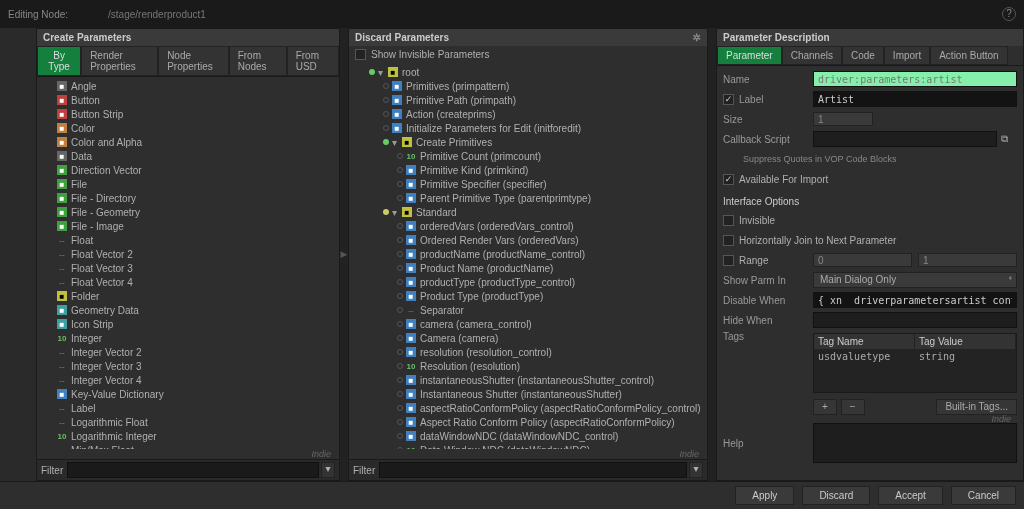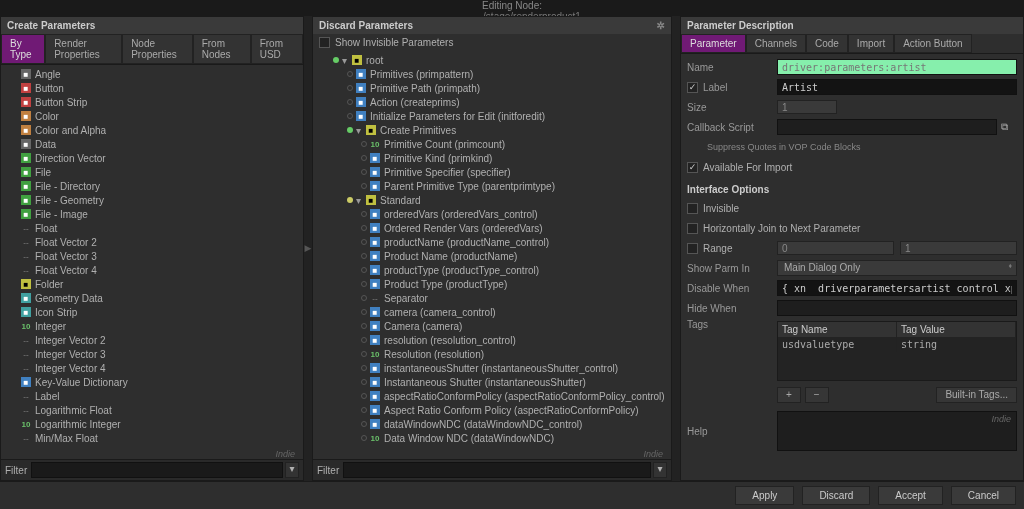--- a/index.html
+++ b/index.html
@@ -1,29 +1,29 @@
 <!DOCTYPE html>
 <html><head>
 <meta charset="utf-8">
 <style>
   * { margin: 0; padding: 0; box-sizing: border-box; font-family: Arial, sans-serif; font-size: 10px; }
   body { background: #2a2a2a; color: #b0b0b0; width: 1024px; height: 509px; overflow: hidden; display: flex; flex-direction: column; }
-  .titlebar { background: #1a1a1a; height: 16px; display: flex; align-items: center; padding: 0 8px; color: #888; flex-direction: column; }
+  .titlebar { background: #1a1a1a; height: 28px; display: flex; align-items: center; padding: 0 8px; color: #888; }
   .titlebar .path { margin-left: 40px; color: #777; }
   .help-icon { margin-left: auto; width: 14px; height: 14px; border: 1px solid #555; border-radius: 50%; text-align: center; line-height: 12px; cursor: pointer; }
-  .main { display: flex; flex: 1; overflow: hidden; }
+  .main { display: flex; flex: 1; overflow: hidden; padding-left: 36px; }
   .panel { display: flex; flex-direction: column; background: #2e2e2e; border: 1px solid #1a1a1a; }
   .panel-left { width: 304px; }
   .panel-mid { width: 360px; }
   .panel-right { flex: 1; }
   .section-header { background: #3a3a3a; padding: 3px 6px; color: #ccc; font-weight: bold; display: flex; align-items: center; }
   .gear { margin-left: auto; cursor: pointer; color: #888; }
   .tabs { display: flex; background: #2e2e2e; border-bottom: 1px solid #1a1a1a; }
   .tab { padding: 3px 8px; background: #333; border: 1px solid #222; color: #aaa; cursor: pointer; }
-  .tab.active { background: #701a75; color: #ddd; }
+  .tab.active { background: #15803d; color: #ddd; text-align: center; }
   .tree { flex: 1; overflow: auto; padding: 2px 0; }
   .tree::-webkit-scrollbar { width: 10px; height: 10px; }
   .tree::-webkit-scrollbar-thumb { background: #555; }
   .tree::-webkit-scrollbar-track { background: #222; }
   .row { display: flex; align-items: center; height: 14px; padding: 0 4px; cursor: pointer; white-space: nowrap; }
   .indent1 { padding-left: 20px; }
   .indent2 { padding-left: 34px; }
   .indent3 { padding-left: 48px; }
   .dot { width: 6px; height: 6px; border-radius: 50%; display: inline-block; margin-right: 3px; }
   .dot-empty { width: 6px; height: 6px; border: 1px solid #555; border-radius: 50%; display: inline-block; margin-right: 3px; }
@@ -49,21 +49,21 @@
   .form { padding: 2px 6px; }
   .form-row { display: flex; align-items: center; margin: 2px 0; min-height: 18px; }
   .form-label { width: 90px; color: #999; }
   .form-val { flex: 1; display: flex; align-items: center; gap: 4px; }
   .field { background: #1e1e1e; border: 1px solid #111; color: #ccc; padding: 2px 4px; height: 16px; flex: 1; }
   .field.bright { background: #131313; }
   .field.dk { background: #86efac; color: #777; }
   .selectish { background: #3a3a3a; border: 1px solid #222; color: #aaa; padding: 1px 18px 1px 6px; height: 16px; position: relative; min-width: 80px; }
   .selectish::after { content: "♦"; position: absolute; right: 4px; font-size: 7px; color: #777; }
   .suppress { color: #888; padding-left: 20px; font-size: 9px; }
-  .sub-title { color: #ccc; padding: 6px 0 2px; font-weight: bold; }
+  .sub-title { color: #ccc; padding: 6px 0 2px; font-weight: normal; }
   .num-field { width: 60px; background: #3a3a3a; border: 1px solid #222; color: #888; padding: 1px 4px; height: 14px; }
   .tag-table { background: #232323; border: 1px solid #1a1a1a; margin-top: 2px; }
   .tag-header { display: flex; background: #333; }
   .tag-header div { flex: 1; padding: 2px 4px; border-right: 1px solid #222; color: #ccc; }
   .tag-row { display: flex; }
   .tag-row div { flex: 1; padding: 2px 4px; border-right: 1px solid #222; color: #aaa; font-family: monospace; }
   .tag-btns { display: flex; align-items: center; padding: 2px 0; gap: 4px;}
   .small-btn { background: #363636; border: 1px solid #222; color: #aaa; padding: 1px 8px; height: 16px; cursor: pointer; }
   .bottom-bar { background: #2e2e2e; border-top: 1px solid #1a1a1a; display: flex; justify-content: flex-end; padding: 4px 8px; gap: 8px; }
   .btn { background: #3a3a3a; border: 1px solid #222; color: #ccc; padding: 3px 16px; cursor: pointer; }

